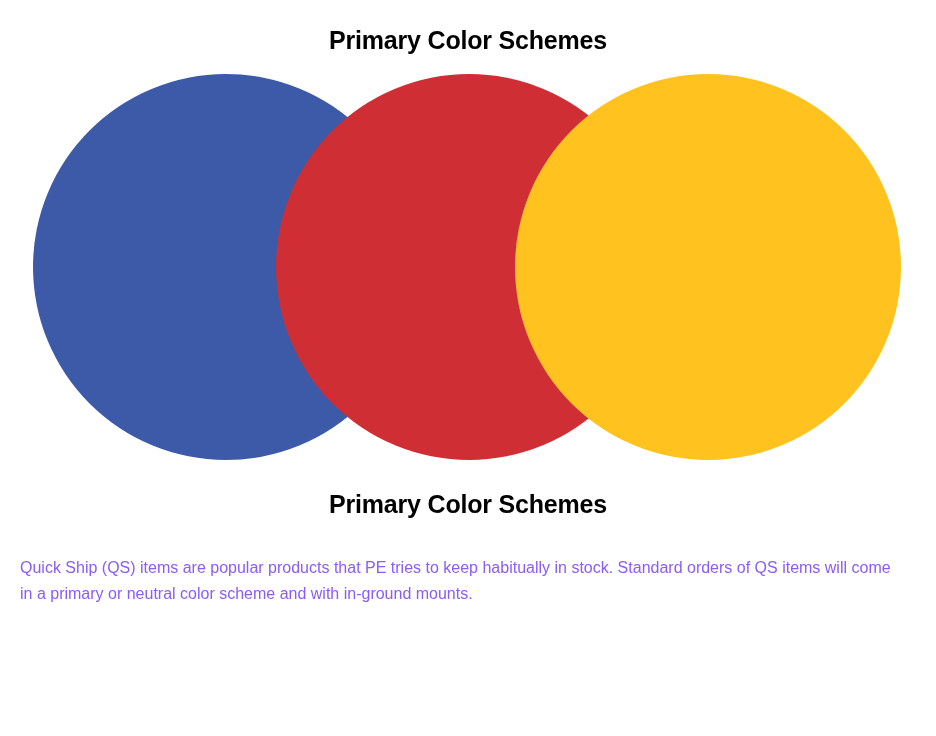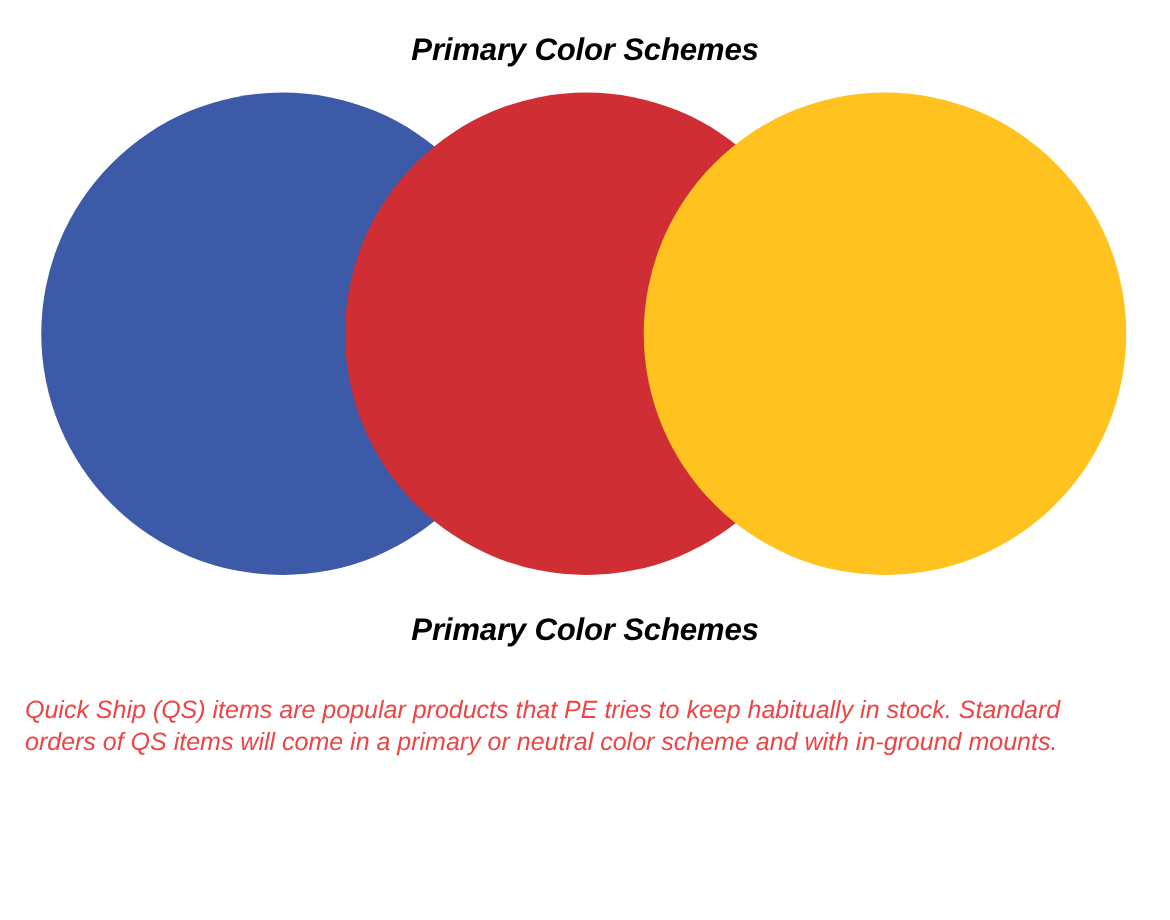--- a/index.html
+++ b/index.html
@@ -15,21 +15,20 @@
     color: #000000;
     overflow: hidden;
     position: relative;
   }
 
   .page {
     position: relative;
     width: 932px;
     height: 736px;
     background: #ffffff;
-    font-style: italic;
   }
 
   
   .title {
     position: absolute;
     left: 0;
     width: 936px;
     text-align: center;
     font-weight: bold;
     font-size: 25px;
@@ -80,23 +79,23 @@
     background: #ffc21f;
     z-index: 3;
   }
 
   
   .body-copy {
     position: absolute;
     left: 20px;
     top: 555px;
     width: 880px;
-    font-size: 20px;
+    font-size: 16px;
     line-height: 26px;
-    color: #ef4444;
+    color: #8b5cf6;
   }
   .paragraph {
     margin: 0;
   }
   .paragraph + .paragraph {
     margin-top: 26px;
   }
 </style>
 </head>
 <body>

